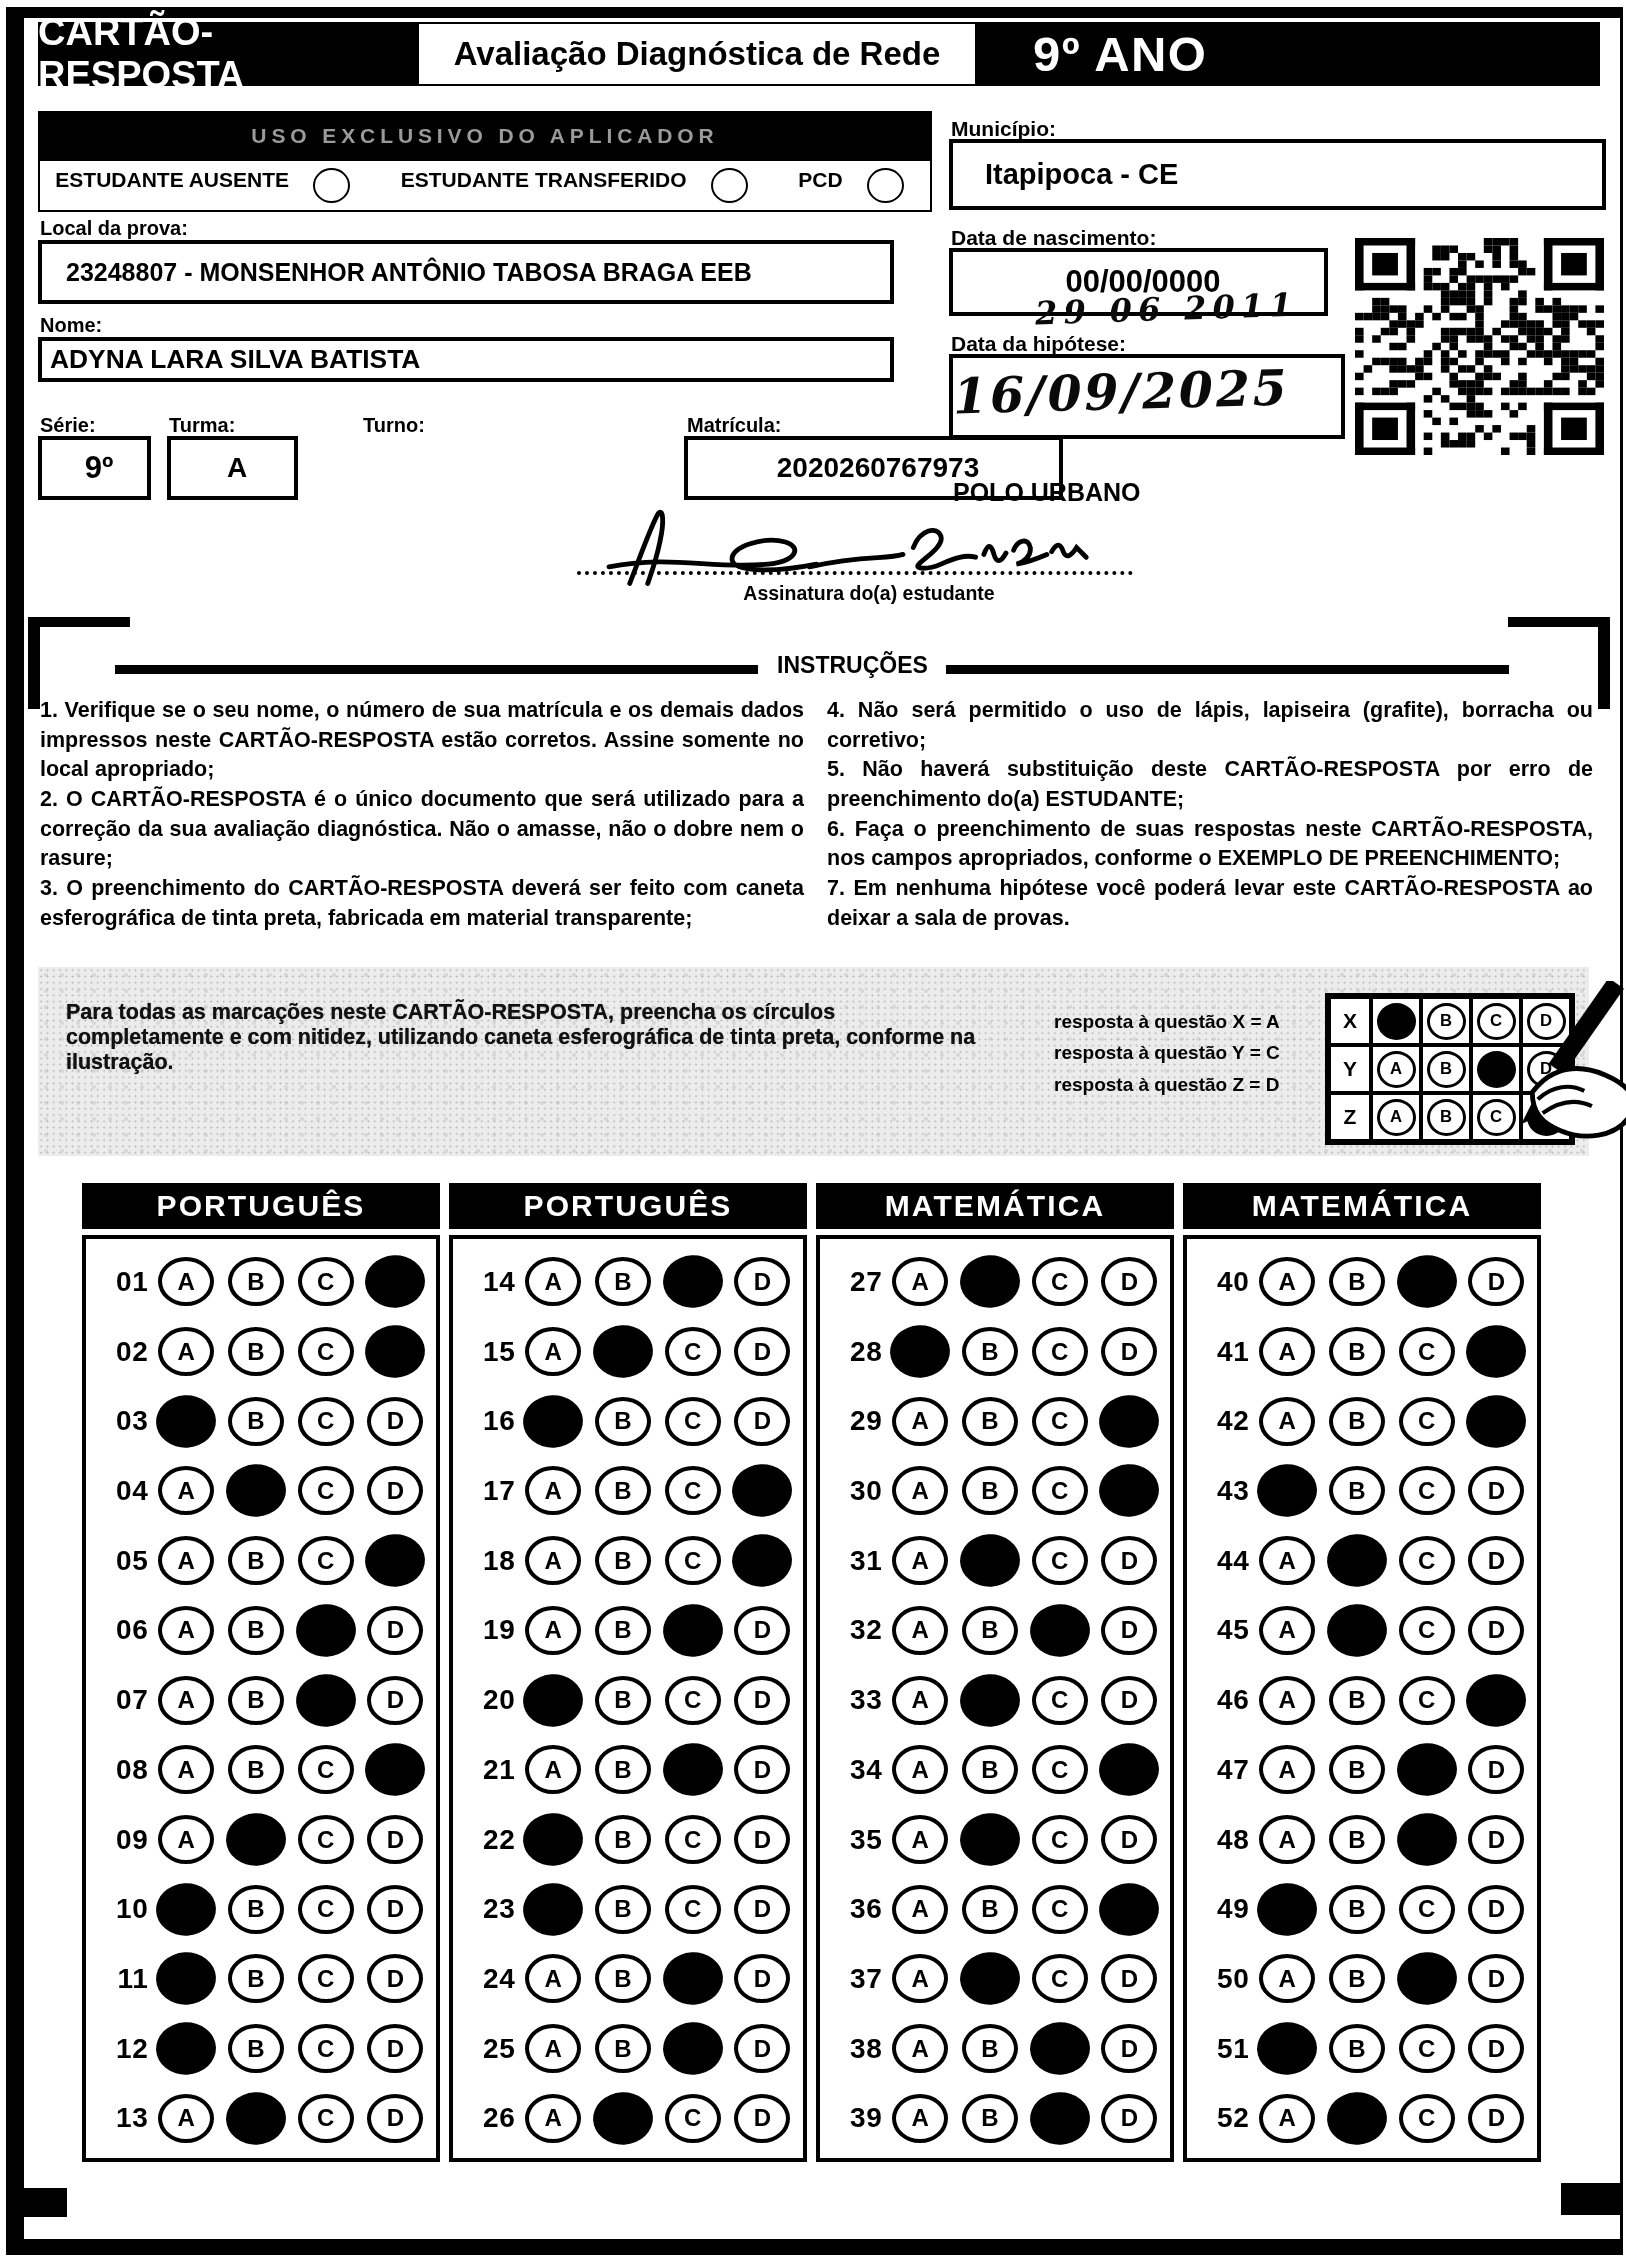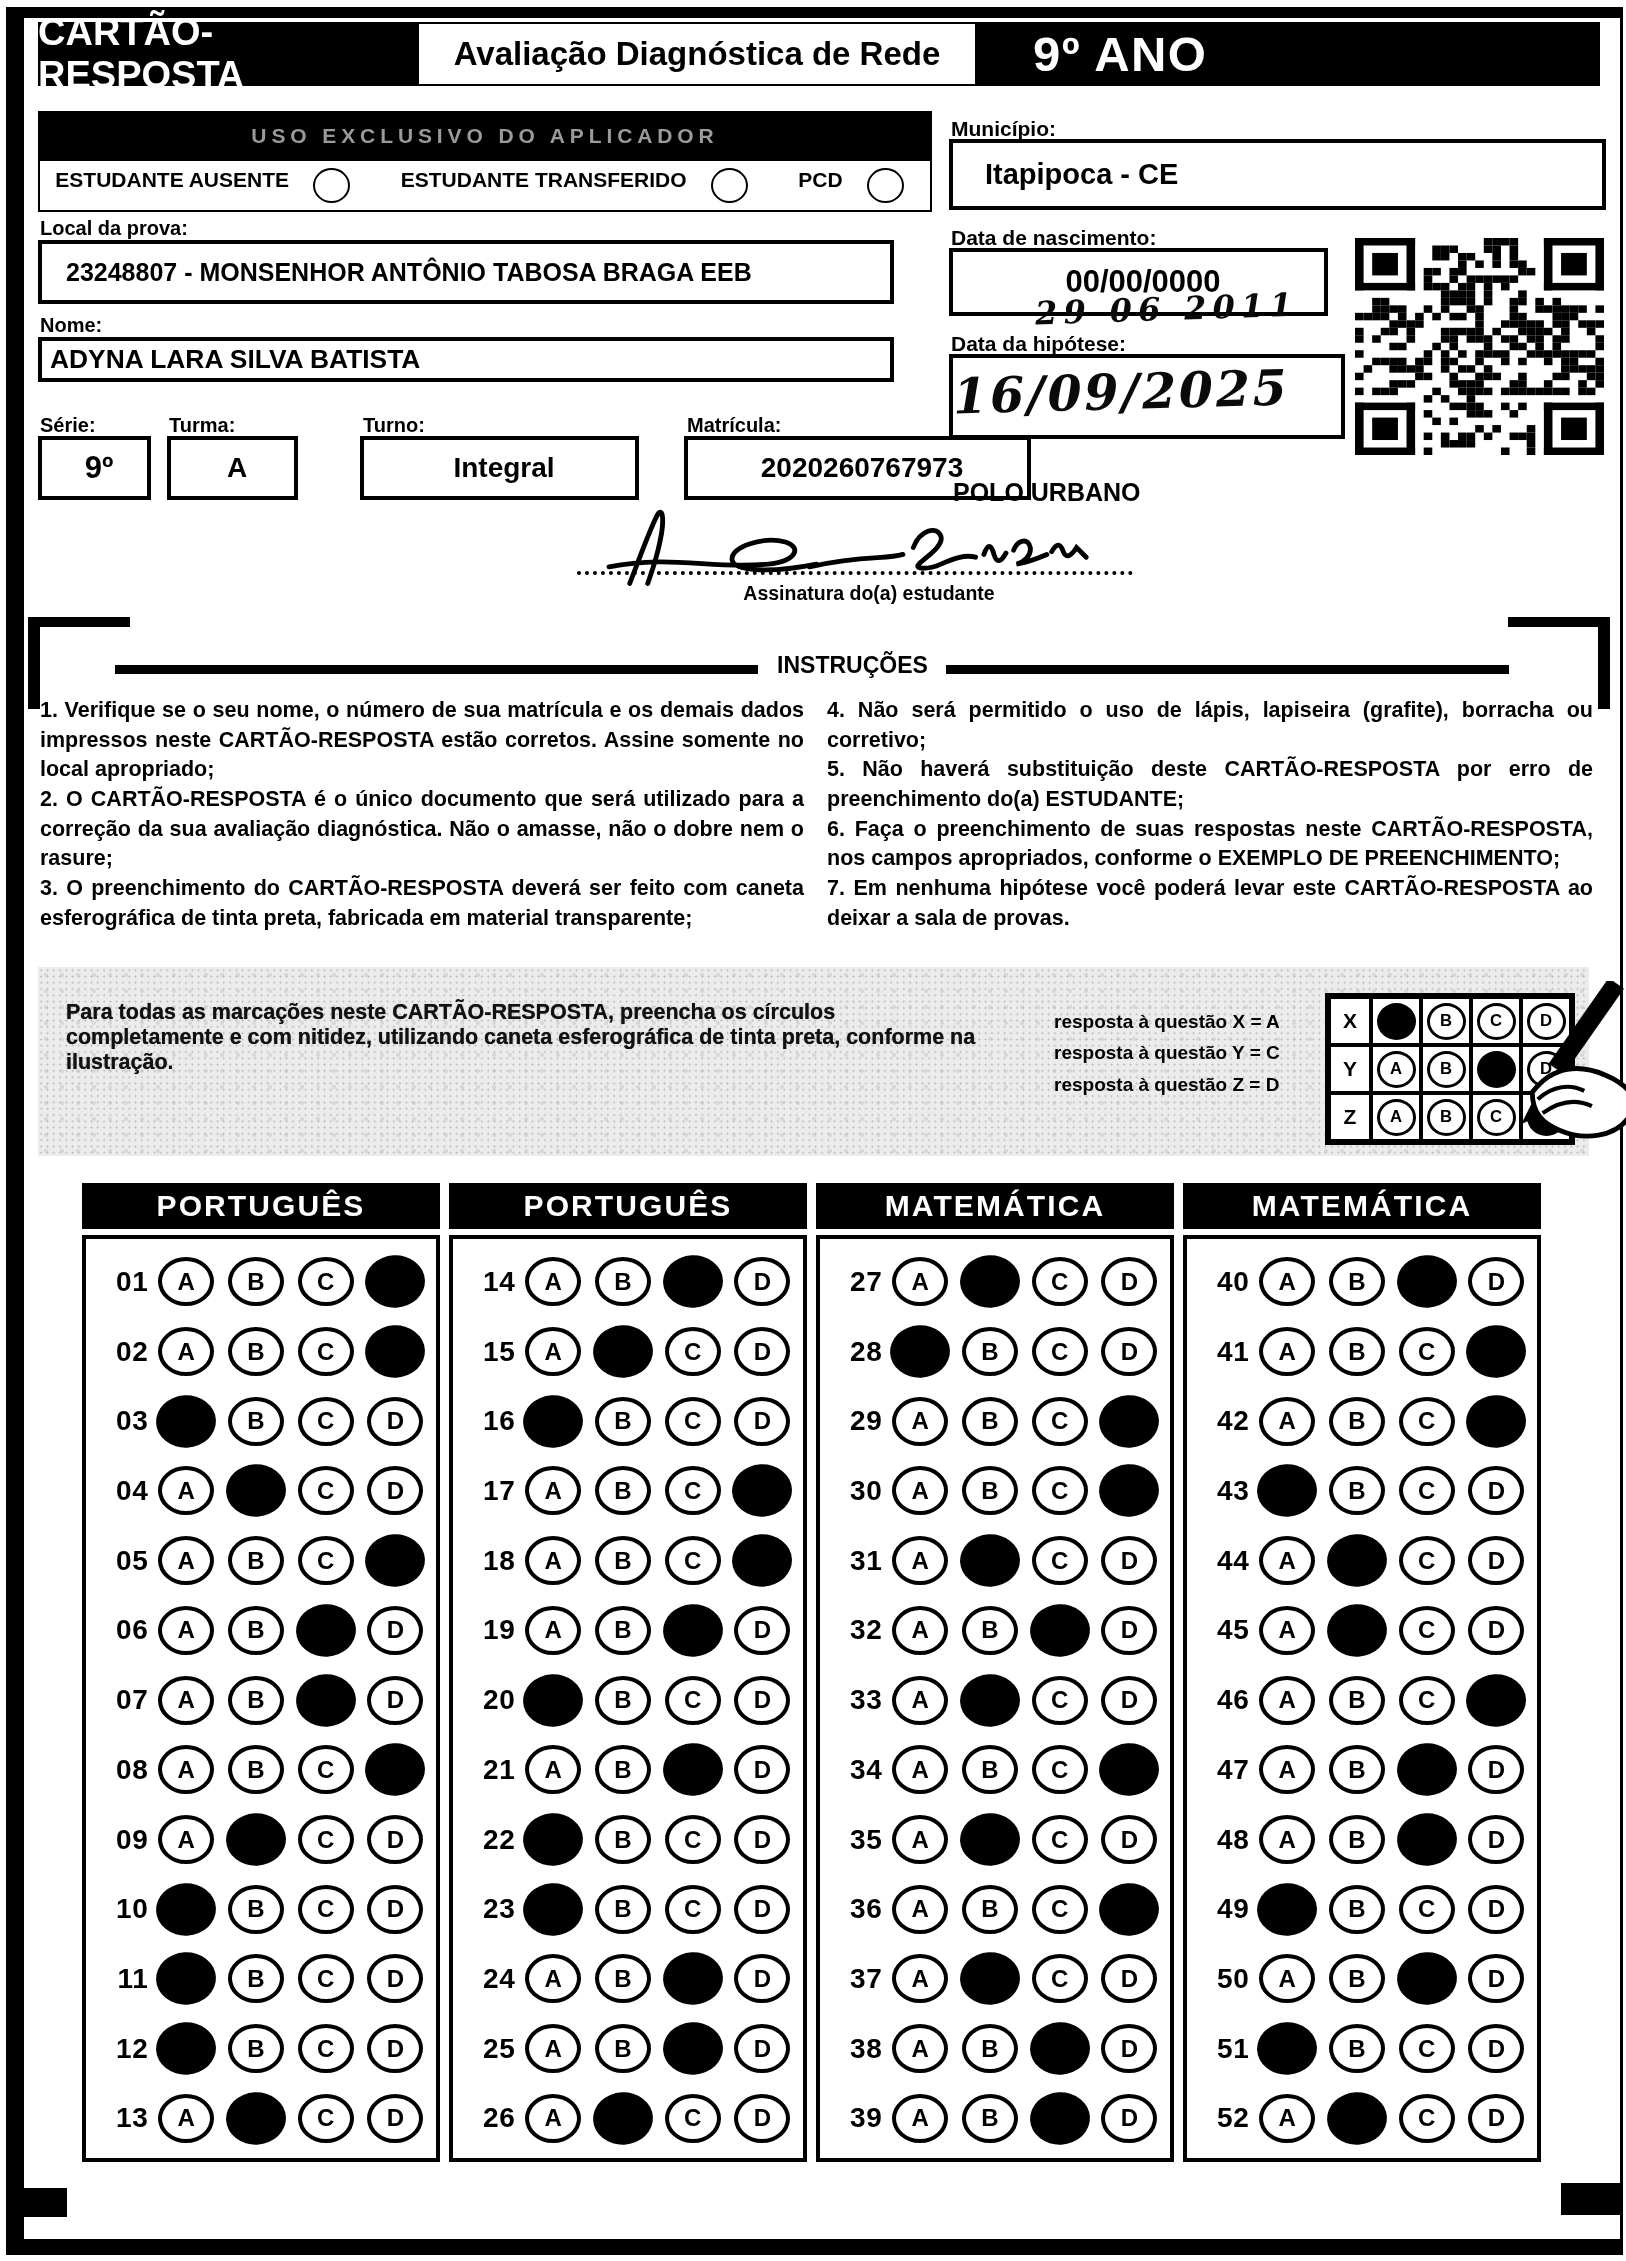--- a/index.html
+++ b/index.html
@@ -134,24 +134,23 @@
   <div class="field-label" style="left:40px;top:314px;">Nome:</div>
   <div class="field-box" style="left:38px;top:337px;width:856px;height:45px;font-size:26.4px;padding-left:8px;">ADYNA LARA SILVA BATISTA</div>
 
   <div class="field-label" style="left:40px;top:414px;">Série:</div>
   <div class="field-box" style="left:38px;top:436px;width:113px;height:64px;font-size:31px;justify-content:center;">9º</div>
 
   <div class="field-label" style="left:169px;top:414px;">Turma:</div>
   <div class="field-box" style="left:167px;top:436px;width:131px;height:64px;font-size:28px;justify-content:center;">A</div>
 
   <div class="field-label" style="left:363px;top:414px;">Turno:</div>
-  <div class="field-box" style="left:360px;top:436px;width:279px;height:64px;font-size:28px;justify-content:center;">Integral</div>
 
   <div class="field-label" style="left:687px;top:414px;">Matrícula:</div>
-  <div class="field-box" style="left:684px;top:436px;width:347px;height:64px;font-size:28px;justify-content:center;">2020260767973</div>
+  <div class="field-box" style="left:684px;top:436px;width:379px;height:64px;font-size:28px;justify-content:center;">2020260767973</div>
 
   <div class="field-label" style="left:951px;top:117px;font-size:21px;">Município:</div>
   <div class="field-box" style="left:949px;top:139px;width:657px;height:71px;font-size:29px;padding-left:32px;">Itapipoca - CE</div>
 
   <div class="field-label" style="left:951px;top:226px;font-size:21px;">Data de nascimento:</div>
   <div class="field-box" style="left:949px;top:248px;width:379px;height:68px;font-size:31px;justify-content:center;">
     <span>00/00/0000</span>
   </div>
   <div class="hand" style="position:absolute;left:1035px;top:290px;font-size:32px;letter-spacing:6.3px;transform:rotate(-2deg);">29 06 2011</div>
 

